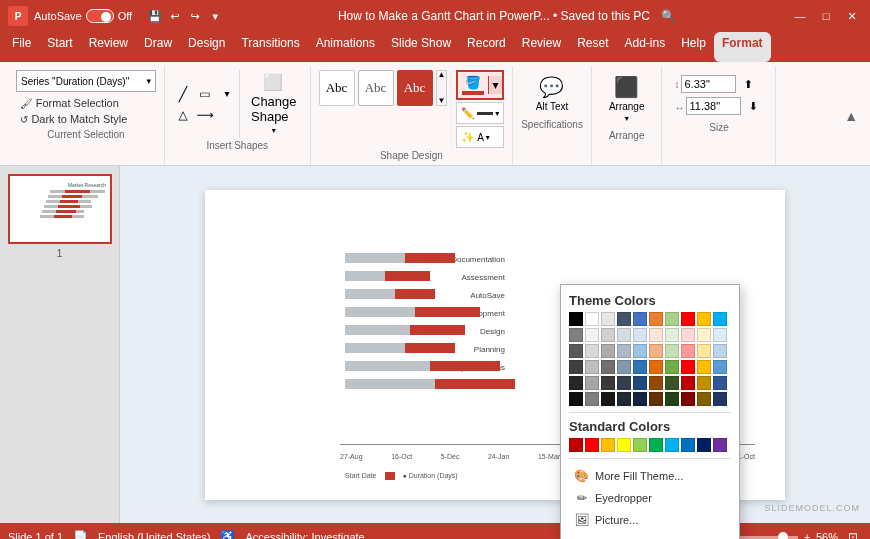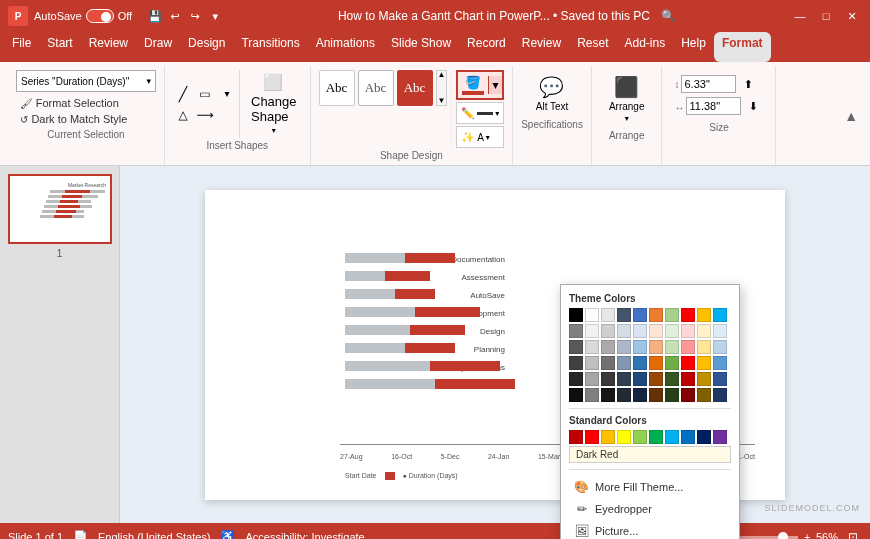--- a/index.html
+++ b/index.html
@@ -212,21 +212,21 @@
       top: 118px;
       left: 440px;
       width: 180px;
       background: white;
       border: 1px solid #aaa;
       box-shadow: 2px 4px 12px rgba(0,0,0,0.25);
       z-index: 100;
       padding: 8px;
     }
     .cp-section-title {
-      font-size: 10px;
+      font-size: 13px;
       font-weight: 600;
       color: #333;
       margin-bottom: 4px;
     }
     .color-row {
       display: flex;
       gap: 2px;
       margin-bottom: 2px;
     }
     .color-swatch {
@@ -676,23 +676,20 @@
         <div class="color-swatch" style="background:#ffc000;"></div>
         <div class="color-swatch" style="background:#ffff00;"></div>
         <div class="color-swatch" style="background:#92d050;"></div>
         <div class="color-swatch" style="background:#00b050;"></div>
         <div class="color-swatch" style="background:#00b0f0;"></div>
         <div class="color-swatch" style="background:#0070c0;"></div>
         <div class="color-swatch" style="background:#002060;"></div>
         <div class="color-swatch" style="background:#7030a0;"></div>
       </div>
 
-      <div class="cp-tooltip">
-        <span>Dark Red</span>
-      </div>
 
       <div class="cp-divider"></div>
 
       <div class="cp-menu-item">
         <div class="cp-menu-item-icon">🎨</div>
         <span>More Fill Theme...</span>
       </div>
       <div class="cp-menu-item">
         <div class="cp-menu-item-icon">✏</div>
         <span>Eyedropper</span>

